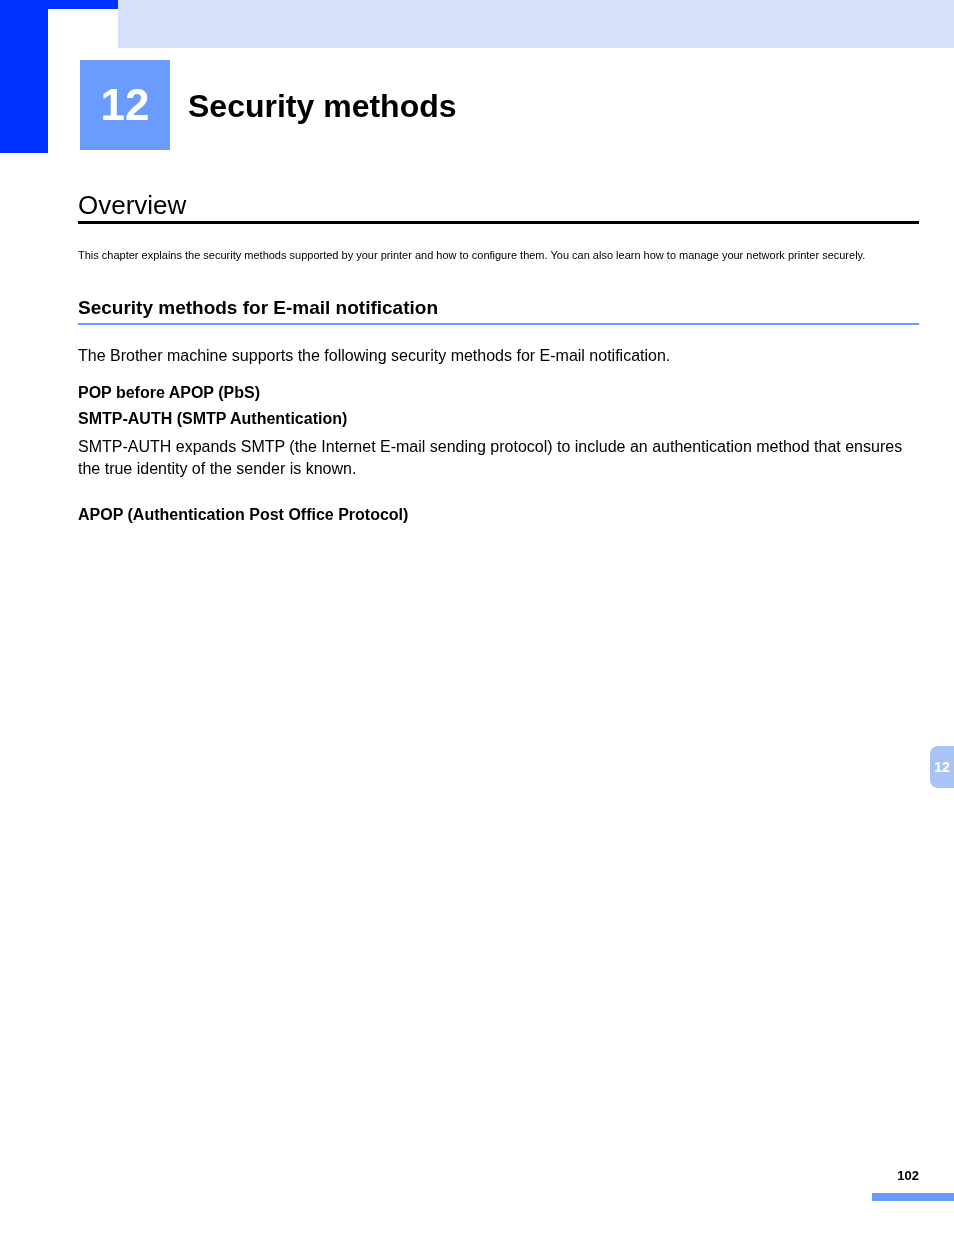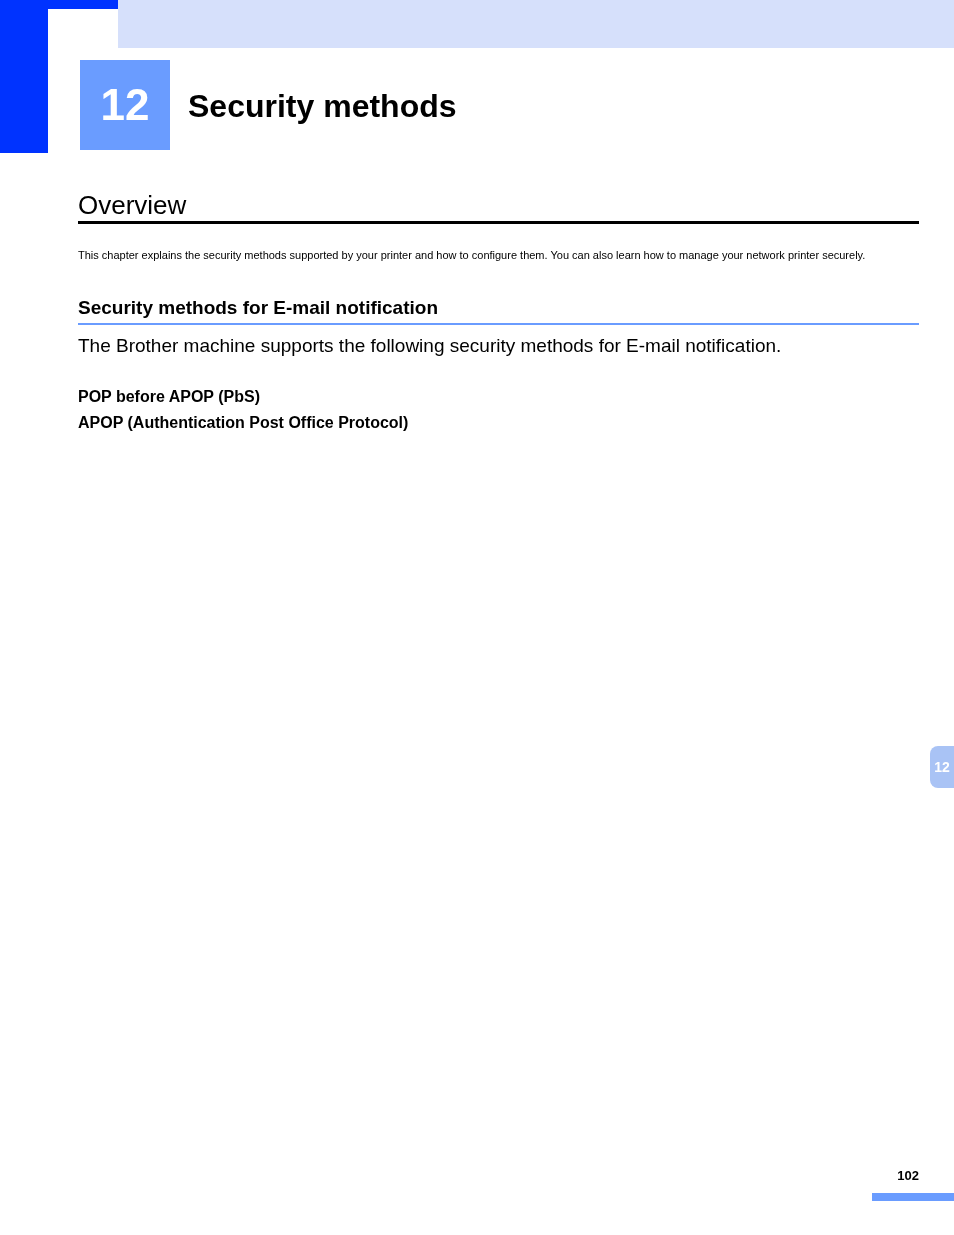--- a/index.html
+++ b/index.html
@@ -73,26 +73,26 @@
     font-size: 11px;
     line-height: 1.35;
     margin-bottom: 34px;
   }
   .subsection-heading {
     font-size: 19px;
     font-weight: bold;
     color: #000;
     border-bottom: 2px solid #6a9cff;
     padding-bottom: 4px;
-    margin-bottom: 8px;
+    margin-bottom: 20px;
   }
   .sub-intro {
-    font-size: 19px;
+    font-size: 16px;
     line-height: 1.35;
-    margin-bottom: 30px;
+    margin-bottom: 18px;
   }
   .method-title {
     font-size: 16px;
     font-weight: bold;
     margin-bottom: 8px;
   }
   .method-body {
     font-size: 16px;
     line-height: 1.35;
     margin-bottom: 26px;
@@ -146,20 +146,24 @@
   <h2 class="section-heading">Overview</h2>
   <p class="intro">This chapter explains the security methods supported by your printer and how to configure them. You can also learn how to manage your network printer securely.</p>
 
   <h3 class="subsection-heading">Security methods for E-mail notification</h3>
   <p class="sub-intro">The Brother machine supports the following security methods for E-mail notification.</p>
 
   <div>
     <div class="method-title">POP before APOP (PbS)</div>
   </div>
 
+  <div>
+    <div class="method-title">SMTP-AUTH (SMTP Authentication)</div>
+    <div class="method-body">SMTP-AUTH expands SMTP (the Internet E-mail sending protocol) to include an authentication method that ensures the true identity of the sender is known.</div>
+  </div>
 
   <div>
     <div class="method-title">APOP (Authentication Post Office Protocol)</div>
   </div>
 </div>
 
 <div class="side-tab">
   <span>12</span>
 </div>
 

